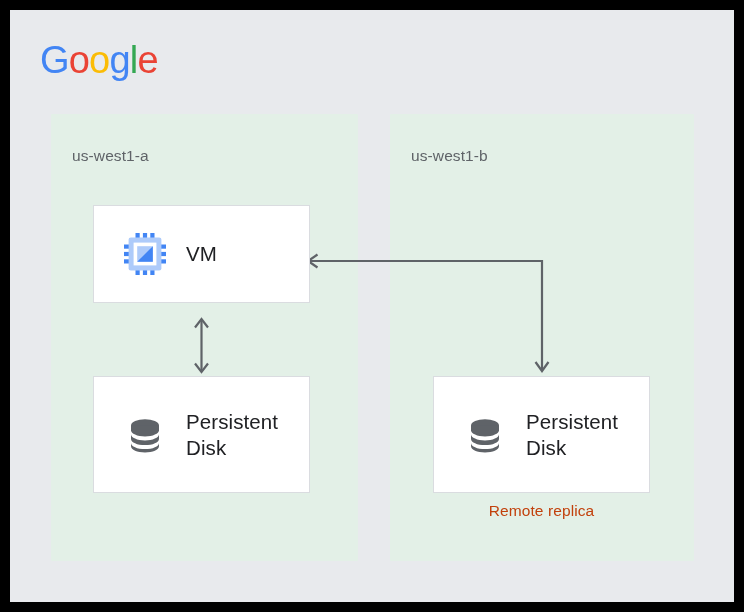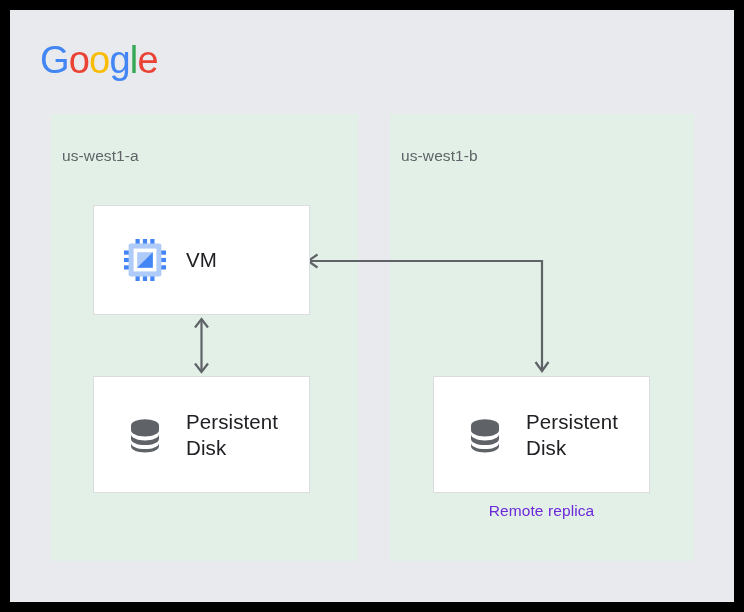--- a/index.html
+++ b/index.html
@@ -67,21 +67,21 @@
   .zone {
     position: absolute;
     background: #E3F0E7;
     border-radius: 1px;
   }
   #zone-a { left: 41px;  top: 104px; width: 307px; height: 447px; }
   #zone-b { left: 380px; top: 104px; width: 304px; height: 447px; }
 
   .zone-label {
     position: absolute;
-    left: 11px;
+    left: 21px;
     top: 33px;
     font-size: 15.5px;
     color: #5F6368;
     letter-spacing: 0.1px;
     white-space: nowrap;
   }
 
   
   .card {
     position: absolute;
@@ -92,42 +92,42 @@
     padding-left: 28px;
     gap: 18px;
   }
   .card-label {
     font-size: 20.5px;
     color: #202124;
     line-height: 1.25;
     letter-spacing: 0.1px;
   }
 
-  #card-vm        { left: 83px;  top: 195px; width: 217px; height: 110px; }
+  #card-vm        { left: 83px;  top: 195px; width: 217px; height: 98px; }
   #card-pd-a      { left: 83px;  top: 366px; width: 217px; height: 117px; }
   #card-pd-b      { left: 423px; top: 366px; width: 217px; height: 117px; }
 
   .icon-slot {
     flex: 0 0 auto;
     width: 46px;
     height: 46px;
     display: flex;
     align-items: center;
     justify-content: center;
   }
 
   
   #remote-replica-caption {
     position: absolute;
     left: 423px;
     top: 492px;
     width: 217px;
     text-align: center;
     font-size: 15.5px;
-    color: #6d28d9;
+    color: #c2410c;
     letter-spacing: 0.1px;
   }
 
   
   #arrows {
     position: absolute;
     left: 0; top: 0;
     width: 724px;
     height: 592px;
     pointer-events: none;

